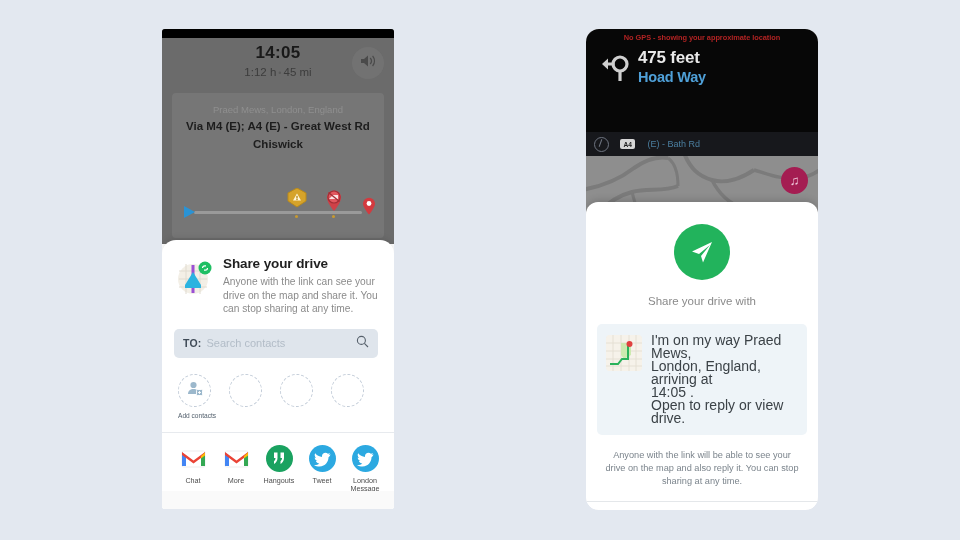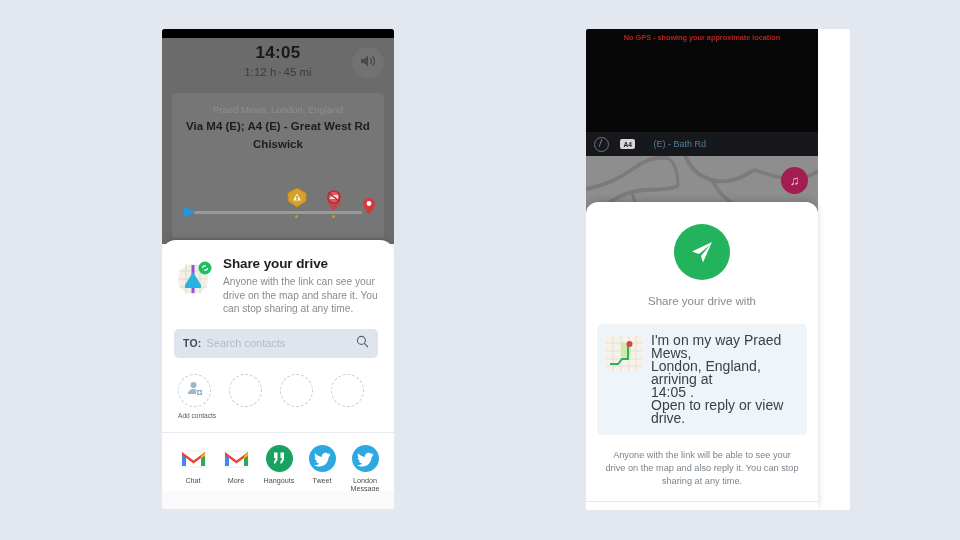--- a/index.html
+++ b/index.html
@@ -29,23 +29,23 @@
   #phone-left {
     left: 162px;
     top: 29px;
     width: 232px;
     height: 480px;
     border-radius: 3px;
   }
   #phone-right {
     left: 586px;
     top: 29px;
-    width: 264px;
+    width: 232px;
     height: 481px;
-    border-radius: 2px;
+    border-radius: 13px;
   }
 
   
   .nav-backdrop {
     position: absolute;
     left: 0; top: 0;
     width: 232px;
     height: 215px;
     background: #6b6b6b;
     overflow: hidden;
@@ -354,21 +354,21 @@
     color: #1b1b1b;
     font-size: 6.6px;
     font-weight: bold;
     border-radius: 2px;
     padding: 1.5px 3.5px;
     margin-left: 11px;
   }
   .road-text {
     font-size: 9px;
     color: #4b7fa0;
-    margin-left: 18px;
+    margin-left: 12px;
   }
   .r-map {
     position: absolute;
     left: 0; top: 127px;
     width: 232px;
     height: 60px;
     background: #8e8e8e;
     overflow: hidden;
   }
   .music-badge {
@@ -668,20 +668,34 @@
 
       <div class="more-options">More options</div>
       <div class="sheet-bottom-fill"></div>
     </div>
   </div>
 
   <div class="phone" id="phone-right">
 
     <div class="r-top">
       <div class="gps-warn">No GPS - showing your approximate location</div>
+      <div class="maneuver-row">
+        <div class="maneuver-icon">
+          <svg width="34" height="34" viewBox="0 0 34 34">
+            <circle cx="20" cy="13" r="7" stroke="#cfcfcf" stroke-width="3.2" fill="none"></circle>
+            <path d="M20,20 L20,30" stroke="#cfcfcf" stroke-width="3.2" fill="none"></path>
+            <path d="M14.5,13 L5,13" stroke="#cfcfcf" stroke-width="3.2" fill="none"></path>
+            <path d="M8,7.5 L2,13 L8,18.5 Z" fill="#cfcfcf"></path>
+          </svg>
+        </div>
+        <div>
+          <div class="maneuver-dist">475 feet</div>
+          <div class="maneuver-street">Hoad Way</div>
+        </div>
+      </div>
     </div>
 
     <div class="r-subbar">
       <span class="compass"></span>
       <span class="road-badge">A4</span>
       <span class="road-text">(E) - Bath Rd</span>
     </div>
 
     <div class="r-map">
       <svg width="232" height="60" viewBox="0 0 232 60">

